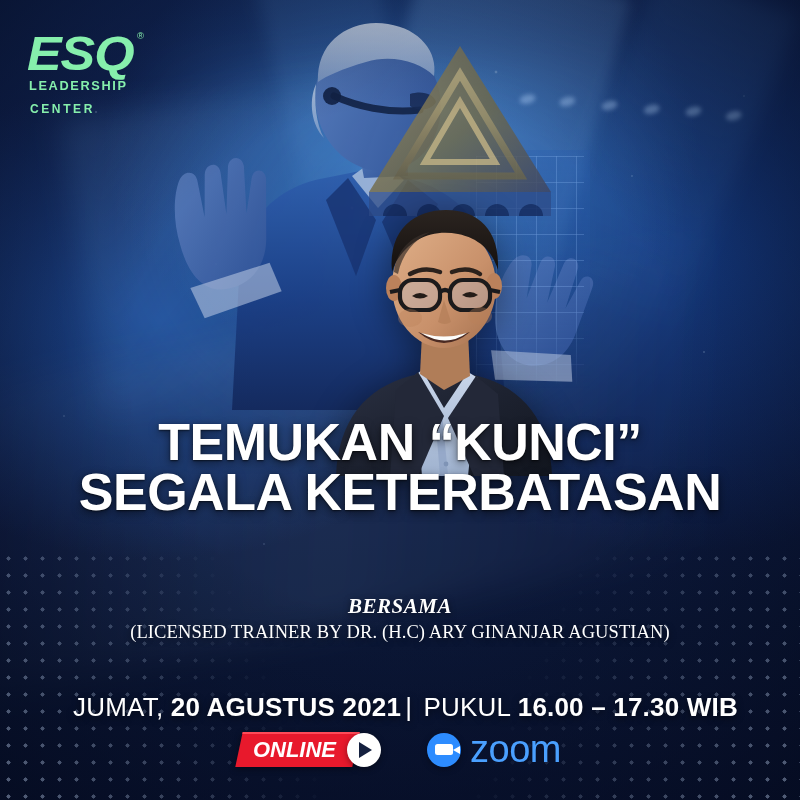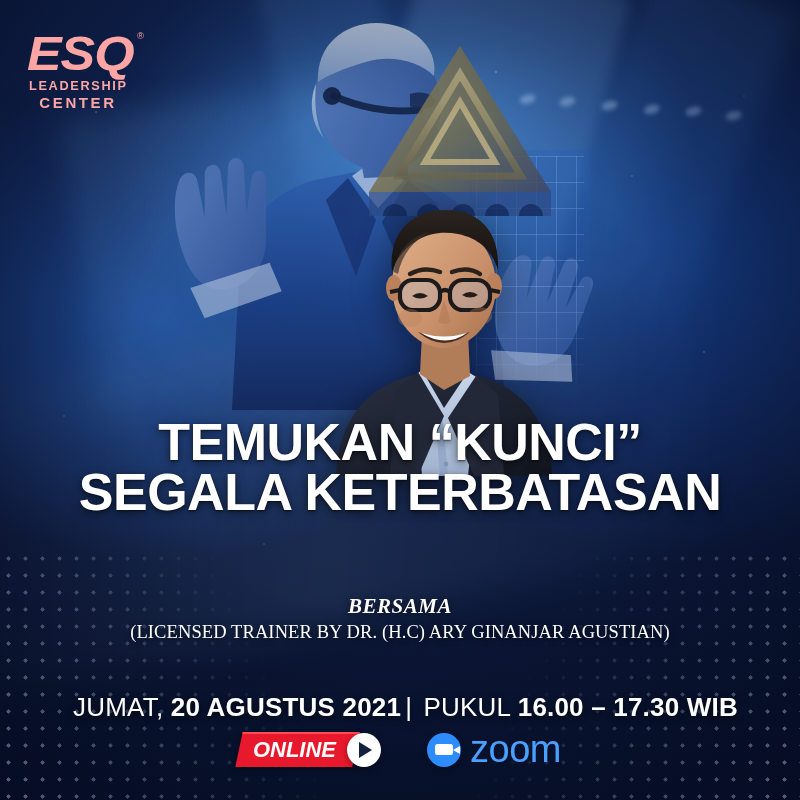--- a/index.html
+++ b/index.html
@@ -93,29 +93,29 @@
   .tower .grid{position:absolute;inset:6px;
     background-image:linear-gradient(rgba(150,195,255,.45) 1px, transparent 1px),
                      linear-gradient(90deg, rgba(150,195,255,.45) 1px, transparent 1px);
     background-size:20px 26px;}
 
   
   .portrait{position:absolute;left:318px;top:176px;width:250px;height:300px;}
   .portrait svg{width:100%;height:100%;display:block;filter:drop-shadow(0 6px 18px rgba(0,0,0,.45));}
 
   
-  .logo{position:absolute;left:30px;top:30px;width:96px;text-align:center;color:#fca5a5;}
+  .logo{position:absolute;left:30px;top:30px;width:96px;color:#86efac;}
   .logo .esq{
     font-size:49px;font-weight:bold;letter-spacing:-1px;line-height:.94;
     font-style:italic;position:relative;display:inline-block;
     transform:scaleX(1.06);
   }
   .logo .reg{position:absolute;top:2px;right:-9px;font-size:9px;font-style:normal;font-weight:normal;}
   .logo .ld{font-size:12.5px;font-weight:bold;letter-spacing:1.6px;margin-top:3px;transform:scaleX(1.02);}
-  .logo .ct{font-size:15px;font-weight:bold;letter-spacing:2.6px;margin-top:1px;}
+  .logo .ct{font-size:12px;font-weight:bold;letter-spacing:2.6px;margin-top:9px;}
 
   
   .headline{
     position:absolute;left:0;right:0;top:418px;text-align:center;color:#fff;
     font-weight:bold;line-height:.96;letter-spacing:-0.5px;
     text-shadow:0 3px 10px rgba(0,0,0,.55), 0 1px 2px rgba(0,0,0,.6);
   }
   .headline .l1{font-size:52px;}
   .headline .l2{font-size:52px;}
   .headline .l3{font-size:52px;}

